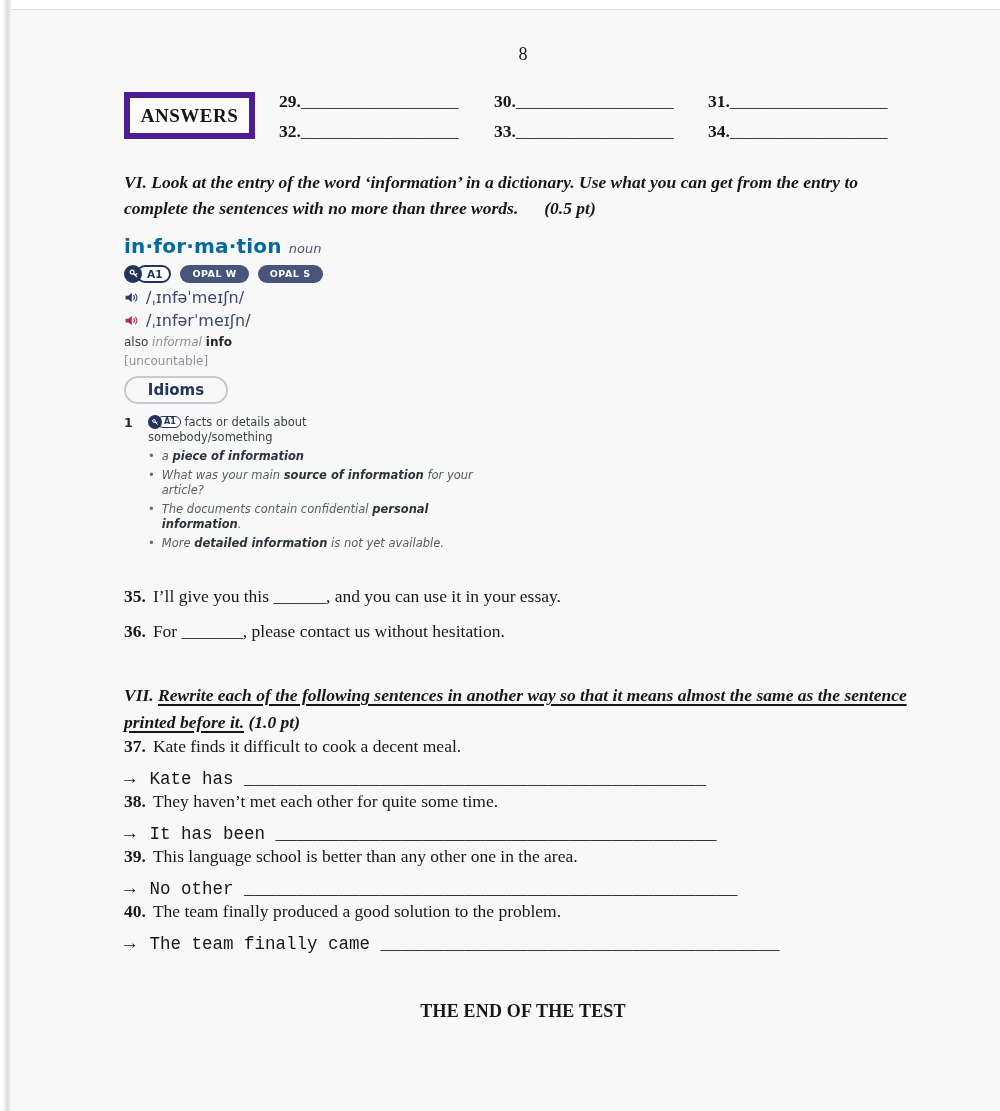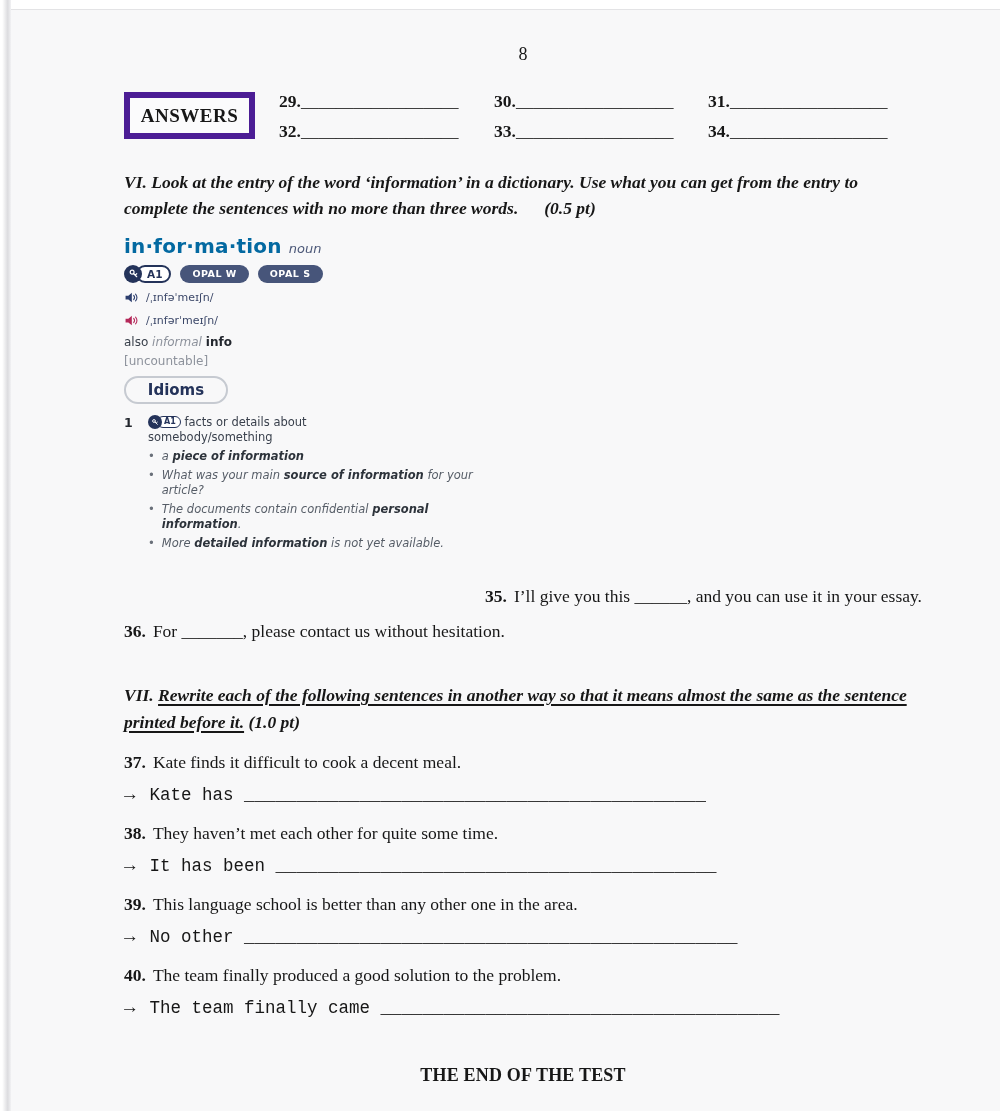--- a/index.html
+++ b/index.html
@@ -33,44 +33,44 @@
   .key-circle{width:18px;height:18px;border-radius:50%;background:#24335a;display:inline-flex;
               align-items:center;justify-content:center;position:relative;z-index:1;}
   .level-text{border:2px solid #24335a;background:#fff;color:#24335a;font-weight:700;font-size:10.5px;
               border-radius:10px;padding:0 7px 0 9px;margin-left:-6px;line-height:14px;}
   .level-badge.small .key-circle{width:14px;height:14px;}
   .level-badge.small .level-text{font-size:8px;border-width:1.5px;padding:0 4px 0 6px;margin-left:-5px;
                                  line-height:10px;border-radius:7px;}
   .opal{background:#47557a;color:#fff;font-weight:700;font-size:9.5px;letter-spacing:.5px;
         border-radius:11px;padding:4px 12px;line-height:1;}
   .pron-row{margin-top:6px;display:flex;align-items:center;gap:7px;height:17px;}
-  .ipa{font-size:11px;color:#3b4768;}
+  .ipa{font-size:16px;color:#3b4768;}
   .also-row{margin-top:6px;font-size:12px;color:#39404b;}
   .reg{font-style:italic;color:#8d929c;}
   .also-word{font-weight:700;color:#23272e;}
   .grammar{margin-top:5px;color:#8d929c;font-size:12px;}
   .idioms-btn{margin-top:8px;width:100px;text-align:center;border:2px solid #c6cad1;border-radius:15px;
               padding:3px 0;color:#24335a;font-weight:700;font-size:15px;background:transparent;cursor:pointer;
               font-family:"DejaVu Sans",sans-serif;}
   .sense{margin-top:11px;display:flex;line-height:15px;}
   .sense-num{font-weight:700;color:#23272e;width:24px;font-size:12.5px;}
   .sense-body{width:238px;}
   .def-text{color:#3a414d;}
   .examples{margin-left:24px;margin-top:4px;width:348px;}
   .example{display:flex;margin-top:4px;line-height:15px;font-style:italic;color:#565d67;}
   .bullet{color:#6a707a;margin-right:7px;font-style:normal;}
   .ex-bold{font-weight:700;color:#2d333b;}
 
   
   .q{margin:0;font-size:17.5px;line-height:22px;}
   .qnum{font-weight:700;margin-right:7px;}
-  .q35{margin-top:34px;text-align:right;}
+  .q35{margin-top:34px;}
   .q36{margin-top:13px;}
   .h7{margin-top:40px;}
-  .ritem-s{margin-top:16px;}
+  .ritem-s{margin-top:0;}
   .ritem-a{margin-top:11px;font-family:Liberation Mono, monospace;}
   .arrow{font-weight:700;margin-right:14px;font-size:19px;}
   .blank-run{letter-spacing:0;}
   .end-title{margin-top:46px;text-align:center;font-weight:700;font-size:18px;letter-spacing:.2px;}
   svg{display:block;}
 </style>
 </head>
 <body>
 
 <div class="canvas">

